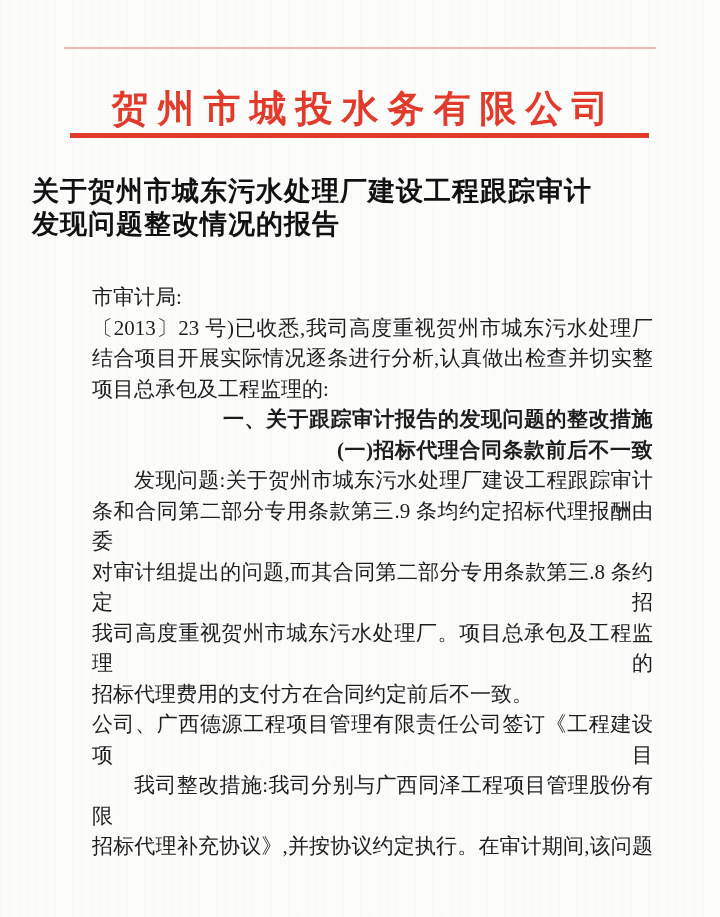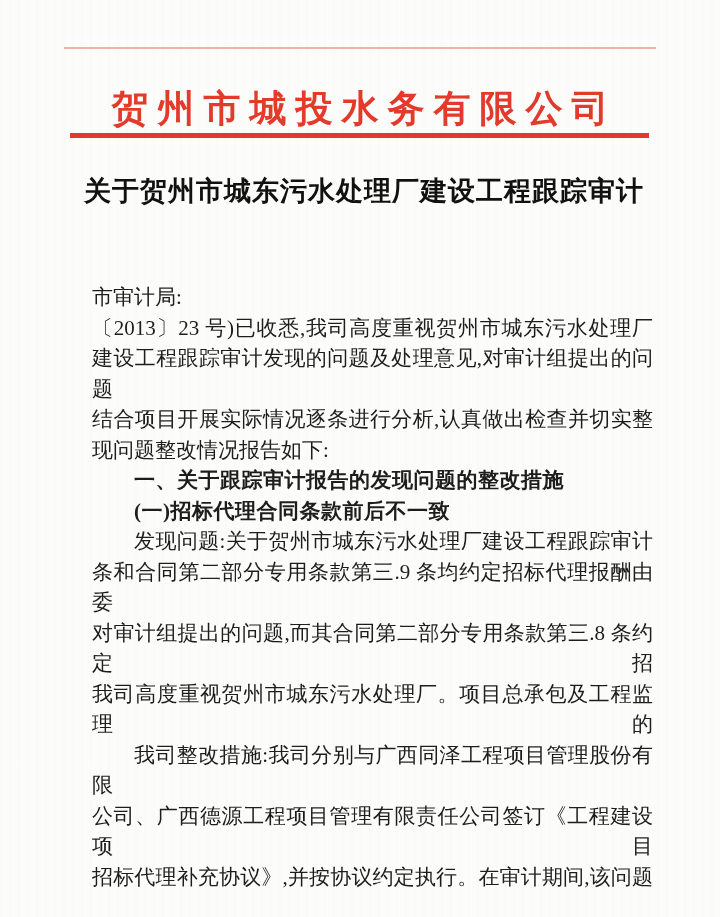--- a/index.html
+++ b/index.html
@@ -30,61 +30,62 @@
     letter-spacing:9px; text-indent:9px;
     white-space:nowrap;
   }
   .double-rule{
     position:absolute; top:133px; left:70px; width:579px;
     height:2px; background:var(--paper);
     border-top:3px solid var(--red);
     border-bottom:2px solid var(--red);
   }
   .doc-title{
-    position:absolute; top:175px; left:48px; right:40px;
-    text-align:center; font-weight:bold;
+    position:absolute; top:175px; left:32px; right:40px;
+    font-weight:bold;
     font-size:27px; line-height:33px; letter-spacing:1px;
     color:#111;
   }
   .body-text{
     position:absolute; top:282px; left:92px; width:561px;
     font-size:21px; line-height:30.5px;
     color:var(--ink);
   }
   .ln{white-space:nowrap;}
   .full{
     white-space:normal;
     text-align:justify;
     text-align-last:justify;
     -moz-text-align-last:justify;
   }
   .ind{text-indent:2em;}
-  .bold{font-weight:bold;letter-spacing:0.5px;}
+  .bold{font-weight:bold;letter-spacing:0.5px;text-align:right;}
 </style>
 </head>
 <body>
 
 <div class="hairline"></div>
 
 <div class="company">贺州市城投水务有限公司</div>
 
 <div class="double-rule"></div>
 
 <div class="doc-title">
   <div>关于贺州市城东污水处理厂建设工程跟踪审计</div>
+  <div>发现问题整改情况的报告</div>
 </div>
 
 <div class="body-text">
   <div class="ln">市审计局:</div>
   <div class="full">〔2013〕23 号)已收悉,我司高度重视贺州市城东污水处理厂</div>
-  <div class="full">建设工程跟踪审计发现的问题及处理意见,对审计组提出的问题</div>
   <div class="full">结合项目开展实际情况逐条进行分析,认真做出检查并切实整</div>
-  <div class="ln">现问题整改情况报告如下:</div>
+  <div class="ln">项目总承包及工程监理的:</div>
   <div class="ln ind bold">一、关于跟踪审计报告的发现问题的整改措施</div>
   <div class="ln ind bold">(一)招标代理合同条款前后不一致</div>
   <div class="full ind">发现问题:关于贺州市城东污水处理厂建设工程跟踪审计</div>
   <div class="full">条和合同第二部分专用条款第三.9 条均约定招标代理报酬由委</div>
   <div class="full">对审计组提出的问题,而其合同第二部分专用条款第三.8 条约定招</div>
   <div class="full">我司高度重视贺州市城东污水处理厂。项目总承包及工程监理的</div>
+  <div class="ln">招标代理费用的支付方在合同约定前后不一致。</div>
+  <div class="full">公司、广西德源工程项目管理有限责任公司签订《工程建设项目</div>
   <div class="full ind">我司整改措施:我司分别与广西同泽工程项目管理股份有限</div>
-  <div class="full">公司、广西德源工程项目管理有限责任公司签订《工程建设项目</div>
   <div class="full">招标代理补充协议》,并按协议约定执行。在审计期间,该问题</div>
 </div>
 
 </body></html>

